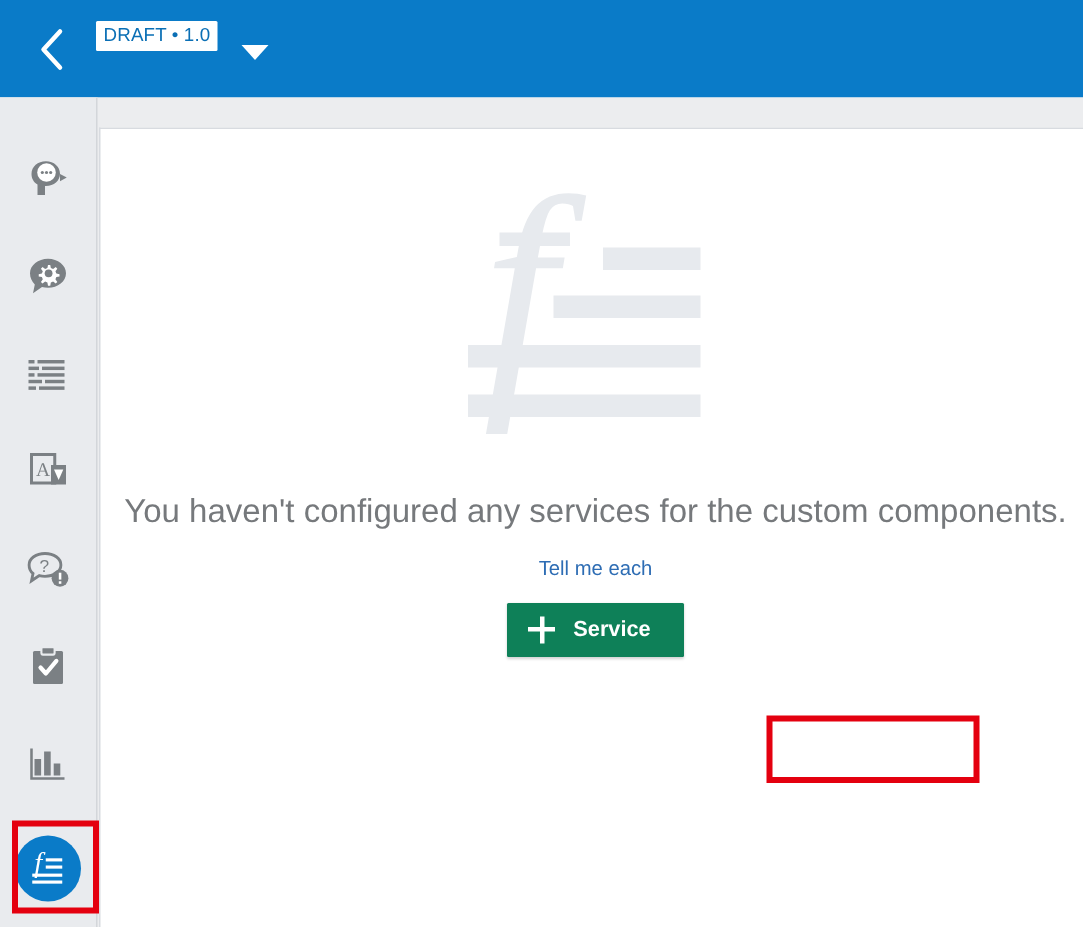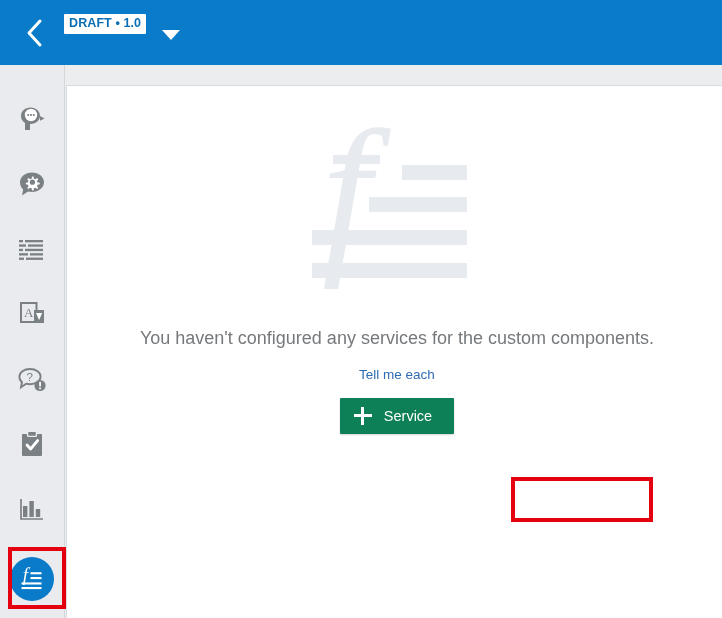--- a/index.html
+++ b/index.html
@@ -51,21 +51,21 @@
     letter-spacing: 0.2px;
     margin-left: 14px;
     white-space: nowrap;
     line-height: 1;
   }
   .draft-badge {
     margin-left: 14px;
     background: #ffffff;
     color: #0A6FB5;
     font-size: 12.5px;
-    font-weight: 700;
+    font-weight: 400;
     letter-spacing: 0.1px;
     padding: 2px 5px 2px 5px;
     line-height: 1.25;
     border-radius: 1px;
     white-space: nowrap;
     align-self: flex-start;
     margin-top: 14px;
   }
   .caret-down {
     margin-left: 16px;
@@ -158,21 +158,21 @@
   }
   .watermark {
     margin-top: 18px;
     width: 215px;
     height: 210px;
   }
   .watermark svg { display: block; }
 
   .empty-heading {
     margin-top: 14px;
-    font-size: 18px;
+    font-size: 22px;
     color: #76797C;
     font-weight: 400;
     white-space: nowrap;
     line-height: 1.2;
   }
   .empty-sub {
     margin-top: 13px;
     font-size: 13.5px;
     color: #85888B;
     line-height: 1.5;
@@ -195,20 +195,21 @@
     border: none;
     height: 36px;
     padding: 0 22px 0 14px;
     display: inline-flex;
     align-items: center;
     font-size: 14.5px;
     font-family: "Liberation Sans", sans-serif;
     cursor: pointer;
     border-radius: 1px;
     box-shadow: 0 1px 2px rgba(0,0,0,0.18);
+    font-weight: bold;
   }
   .plus-glyph {
     width: 18px;
     height: 18px;
     position: relative;
     margin-right: 12px;
     flex: 0 0 auto;
   }
   .plus-glyph::before,
   .plus-glyph::after {

